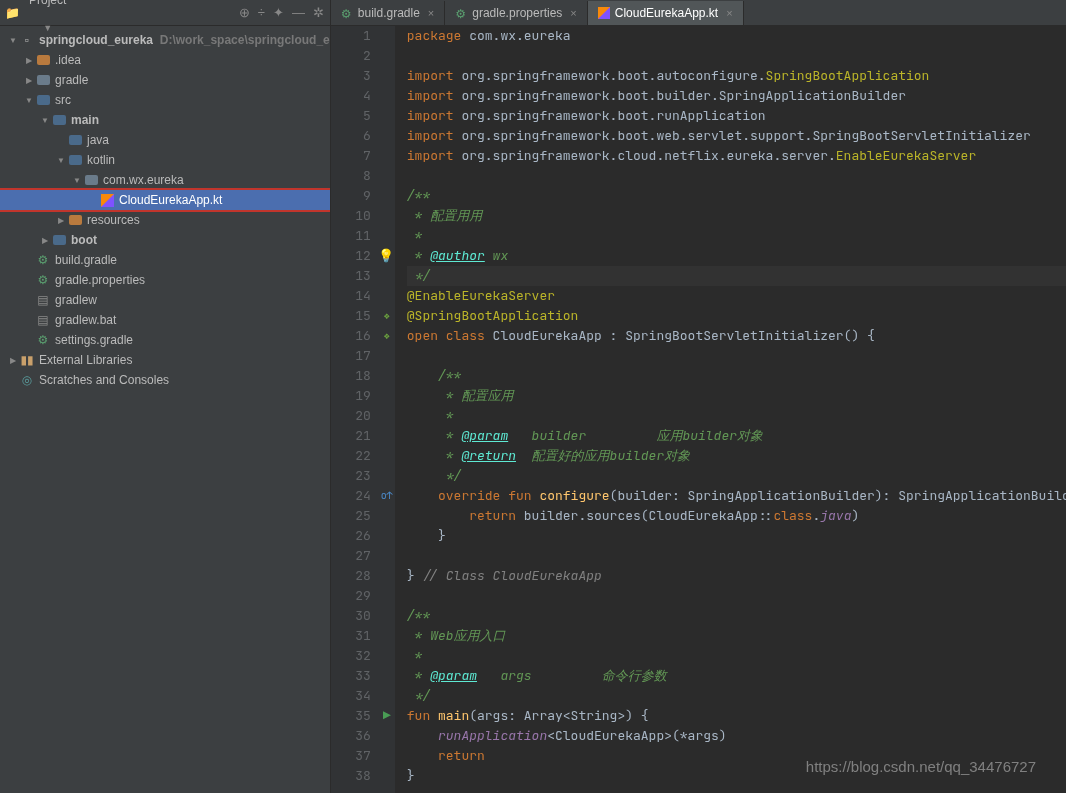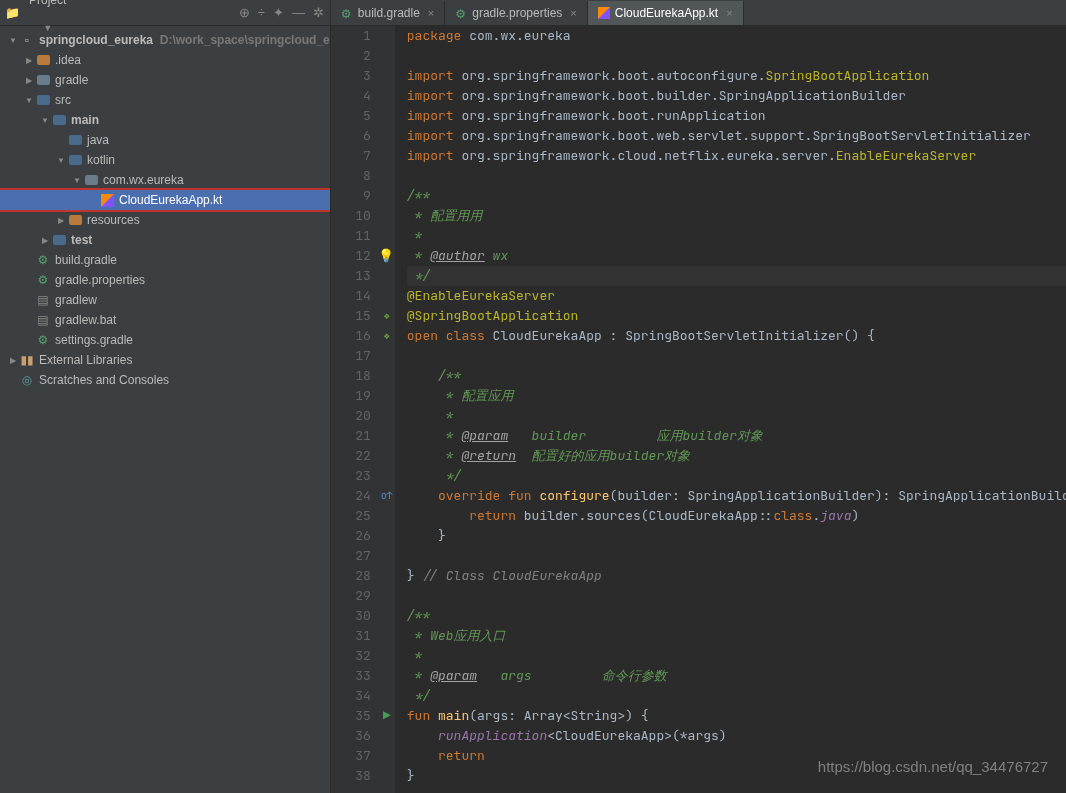--- a/index.html
+++ b/index.html
@@ -46,26 +46,26 @@
 .gi { position:absolute; left:0; width:16px; height:20px; display:flex; align-items:center; justify-content:center;}
 .code { flex:1; padding-left:12px; position:relative;}
 .line { height:20px; white-space:pre;}
 .line.caretline { background:#323232;}
 
 
 .kw { color:#cc7832;}
 .ann { color:#bbb529;margin-top:20px;}
 .comment { color:#808080; font-style:italic;}
 .commentdoc { color:#629755; font-style:italic;}
-.doctag { color:#a3a3a3; font-style:italic; text-decoration:underline;}
+.doctag { color:#5eead4; font-style:italic; text-decoration:underline;}
 .fn { color:#ffc66d;}
 .num, .plain { color:#a9b7c6;}
 .ital { font-style:italic; color:#9876aa;}
 
-.watermark { position:absolute; bottom:18px; right:18px; color:#808080; font-size:15px;}
+.watermark { position:absolute; bottom:18px; right:30px; color:#808080; font-size:15px;}
 
 </style>
 </head>
 <body>
 
 <div class="container">
   <div class="sidebar">
     <div class="side-header">
       <span class="tree-icon">📁</span>
       <span class="proj-label">
@@ -153,21 +153,21 @@
             <span class="tree-icon">
               <span class="fldr orange"></span>
             </span>
             <span class="tree-text">resources</span>
           </div>
           <div class="tree-row i2">
             <span class="chev closed"></span>
             <span class="tree-icon">
               <span class="fldr blue"></span>
             </span>
-            <span class="tree-text bold">test</span>
+            <span class="tree-text bold">boot</span>
           </div>
           <div class="tree-row i1">
             <span class="nochev"></span>
             <span class="tree-icon">
               <span style="color:#5a9e6f">⚙</span>
             </span>
             <span class="tree-text">build.gradle</span>
           </div>
           <div class="tree-row i1">
             <span class="nochev"></span>

